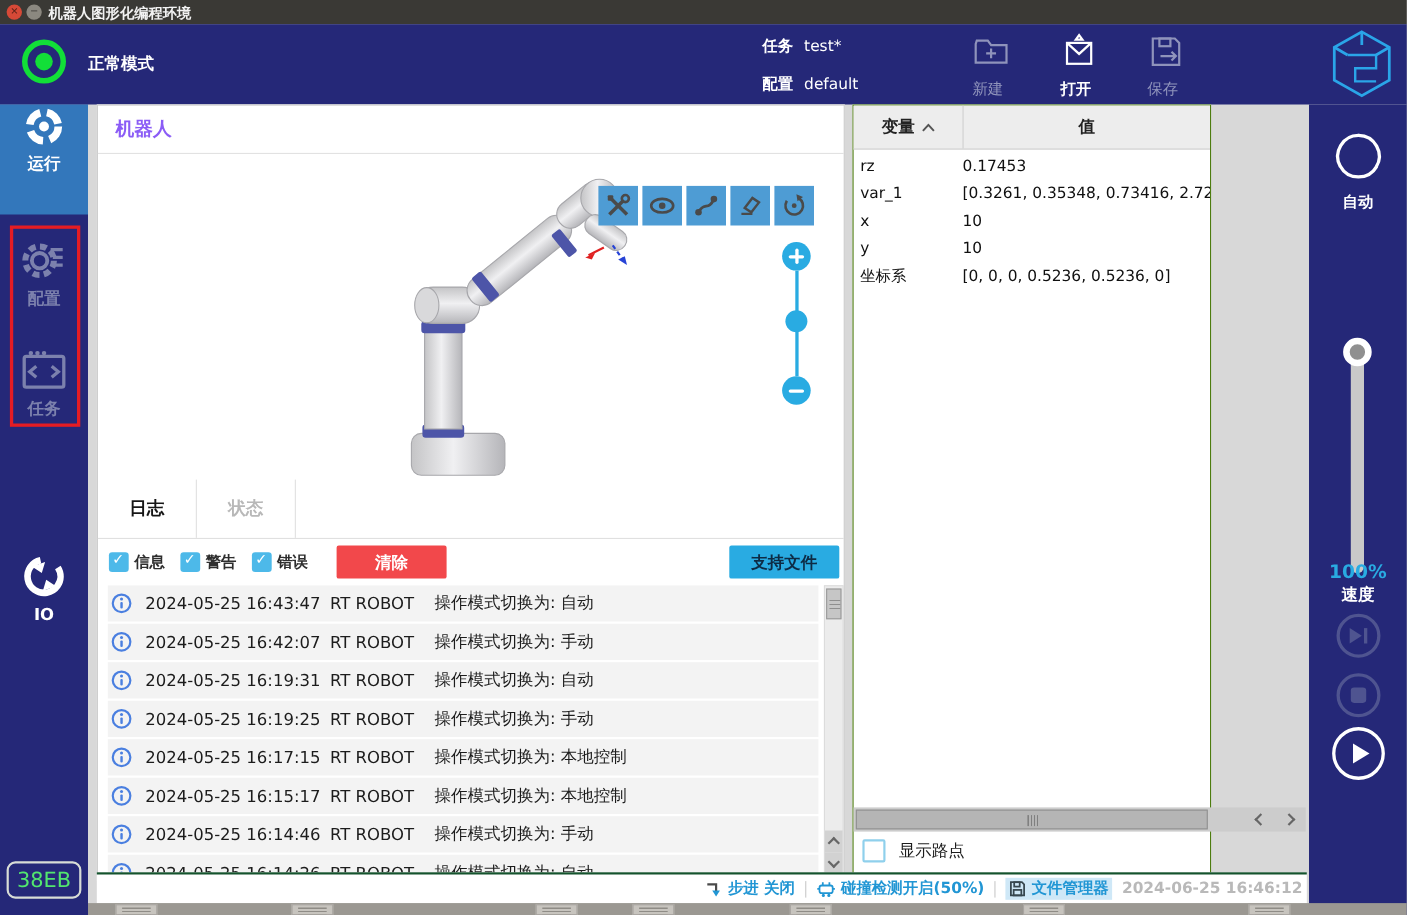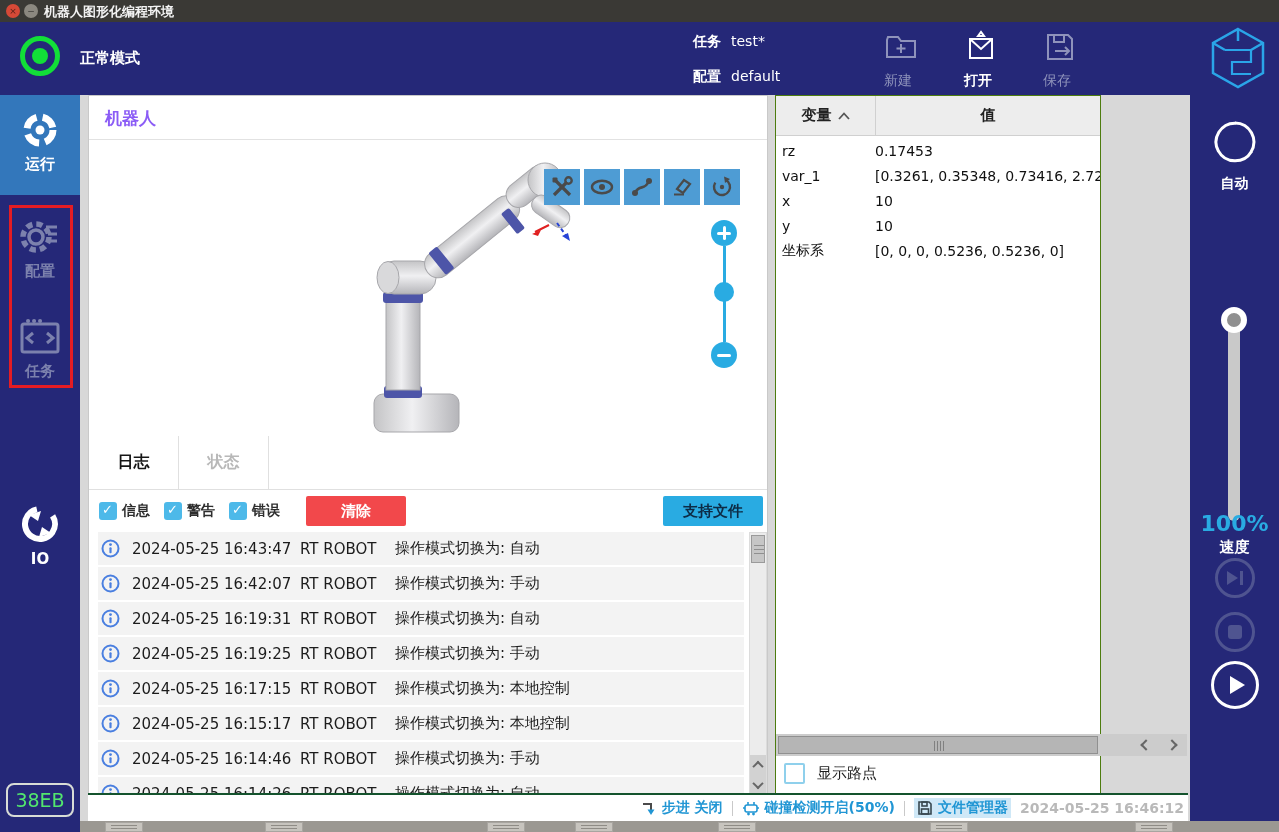--- a/index.html
+++ b/index.html
@@ -25,21 +25,21 @@
   .hdr-action { position:absolute; top:8px; width:62px; height:60px; display:flex; flex-direction:column; align-items:flex-start; justify-content:space-between; cursor:pointer; }
   .hdr-action span { font-size:14px; }
   .act-new  { left:884px; color:#8f93bb; }
   .act-open { left:964px; color:#ffffff; font-weight:bold; }
   .act-save { left:1043px; color:#8f93bb; }
   .logo { position:absolute; left:1208px; top:4px; }
 
   
   .sidebar-l { position:absolute; left:0; top:95px; width:80px; height:737px; background:#252878; }
   .sl-item { position:absolute; left:0; width:80px; display:flex; flex-direction:column; align-items:center; gap:5px; color:#fff; font-size:15px; font-weight:bold; cursor:pointer; }
-  .sl-run { top:0; height:100px; background:#3377bb; padding-top:15px; }
+  .sl-run { top:0; height:100px; background:#3377bb; }
   .sl-dim { color:#7c81ad; }
   .sl-config { top:120px; }
   .sl-task { top:222px; }
   .sl-operate { top:322px; }
   .sl-io { top:408px; }
   .red-box { position:absolute; left:9px; top:110px; width:64px; height:183px; border:3px solid #e51c23; pointer-events:none; }
   .badge { position:absolute; left:6px; top:688px; width:68px; height:34px; border:2px solid #d8dcd6; border-radius:8px; color:#52e66e; font-size:19px; display:flex; align-items:center; justify-content:center; }
 
   
   .main-panel { position:absolute; left:88px; top:95px; width:680px; height:706px; background:#fff; border:1px solid #c9c9c9; }
@@ -100,21 +100,21 @@
   .wp-label { font-size:15px; color:#1c1c1c; }
 
   
   .sidebar-r { position:absolute; left:1190px; top:95px; width:89px; height:737px; background:#252878; }
   .sr-item { position:absolute; left:0; width:89px; display:flex; flex-direction:column; align-items:center; gap:6px; font-size:14px; font-weight:bold; cursor:pointer; }
   .sr-auto { top:20px; color:#fff; }
   .sr-single { top:123px; color:#8a8eb8; }
   .speed-track { position:absolute; left:38px; top:224px; width:12px; height:202px; background:#c9c9c9; border-radius:0 0 6px 6px; }
   .speed-handle { position:absolute; left:31px; top:212px; width:26px; height:26px; border-radius:50%; background:#909090; border:6px solid #fff; cursor:pointer; }
   .speed-text { position:absolute; left:0; top:415px; width:89px; text-align:center; font-weight:bold; line-height:1.25; }
-  .speed-text .pct { color:#29abe2; font-size:22px; }
+  .speed-text .pct { color:#29abe2; font-size:17px; }
   .speed-text .lbl { color:#fff; font-size:15px; }
   .cir-btn { position:absolute; border-radius:50%; display:flex; align-items:center; justify-content:center; cursor:pointer; }
   .btn-stepf { left:25px; top:463px; width:40px; height:40px; border:3px solid #4f5490; }
   .btn-stop  { left:25px; top:517px; width:40px; height:40px; border:3px solid #4f5490; }
   .btn-stop .sq { width:14px; height:14px; border-radius:3px; background:#4f5490; }
   .btn-play  { left:21px; top:566px; width:48px; height:48px; border:3px solid #fff; }
   .tri { width:0; height:0; border-style:solid; }
   .tri-play { border-width:9px 0 9px 15px; border-color:transparent transparent transparent #fff; margin-left:4px; }
   .stepf-wrap { display:flex; align-items:center; }
   .tri-step { border-width:7px 0 7px 11px; border-color:transparent transparent transparent #4f5490; }
@@ -531,21 +531,21 @@
     </span>
     <span class="vdiv"></span>
     <span class="st-item st-fm">
       <svg width="16" height="16" viewBox="0 0 16 16" fill="none" stroke="#37474f" stroke-width="1.6">
           <path d="M2,2 H12 L14,4 V14 H2 Z"></path>
           <rect x="5" y="2" width="5" height="4"></rect>
           <rect x="4.5" y="9" width="7" height="5"></rect>
         </svg>
       <span>文件管理器</span>
     </span>
-    <span class="st-time">2024-05-25 16:46:12</span>
+    <span class="st-time">2024-06-25 16:46:12</span>
   </div>
 
   <div class="bottom-strip">
     <span class="bs-file" style="left:25px;"></span>
     <span class="bs-file" style="left:185px;"></span>
     <span class="bs-file" style="left:407px;"></span>
     <span class="bs-file" style="left:495px;"></span>
     <span class="bs-file" style="left:638px;"></span>
     <span class="bs-file" style="left:850px;"></span>
     <span class="bs-file" style="left:1055px;"></span>

